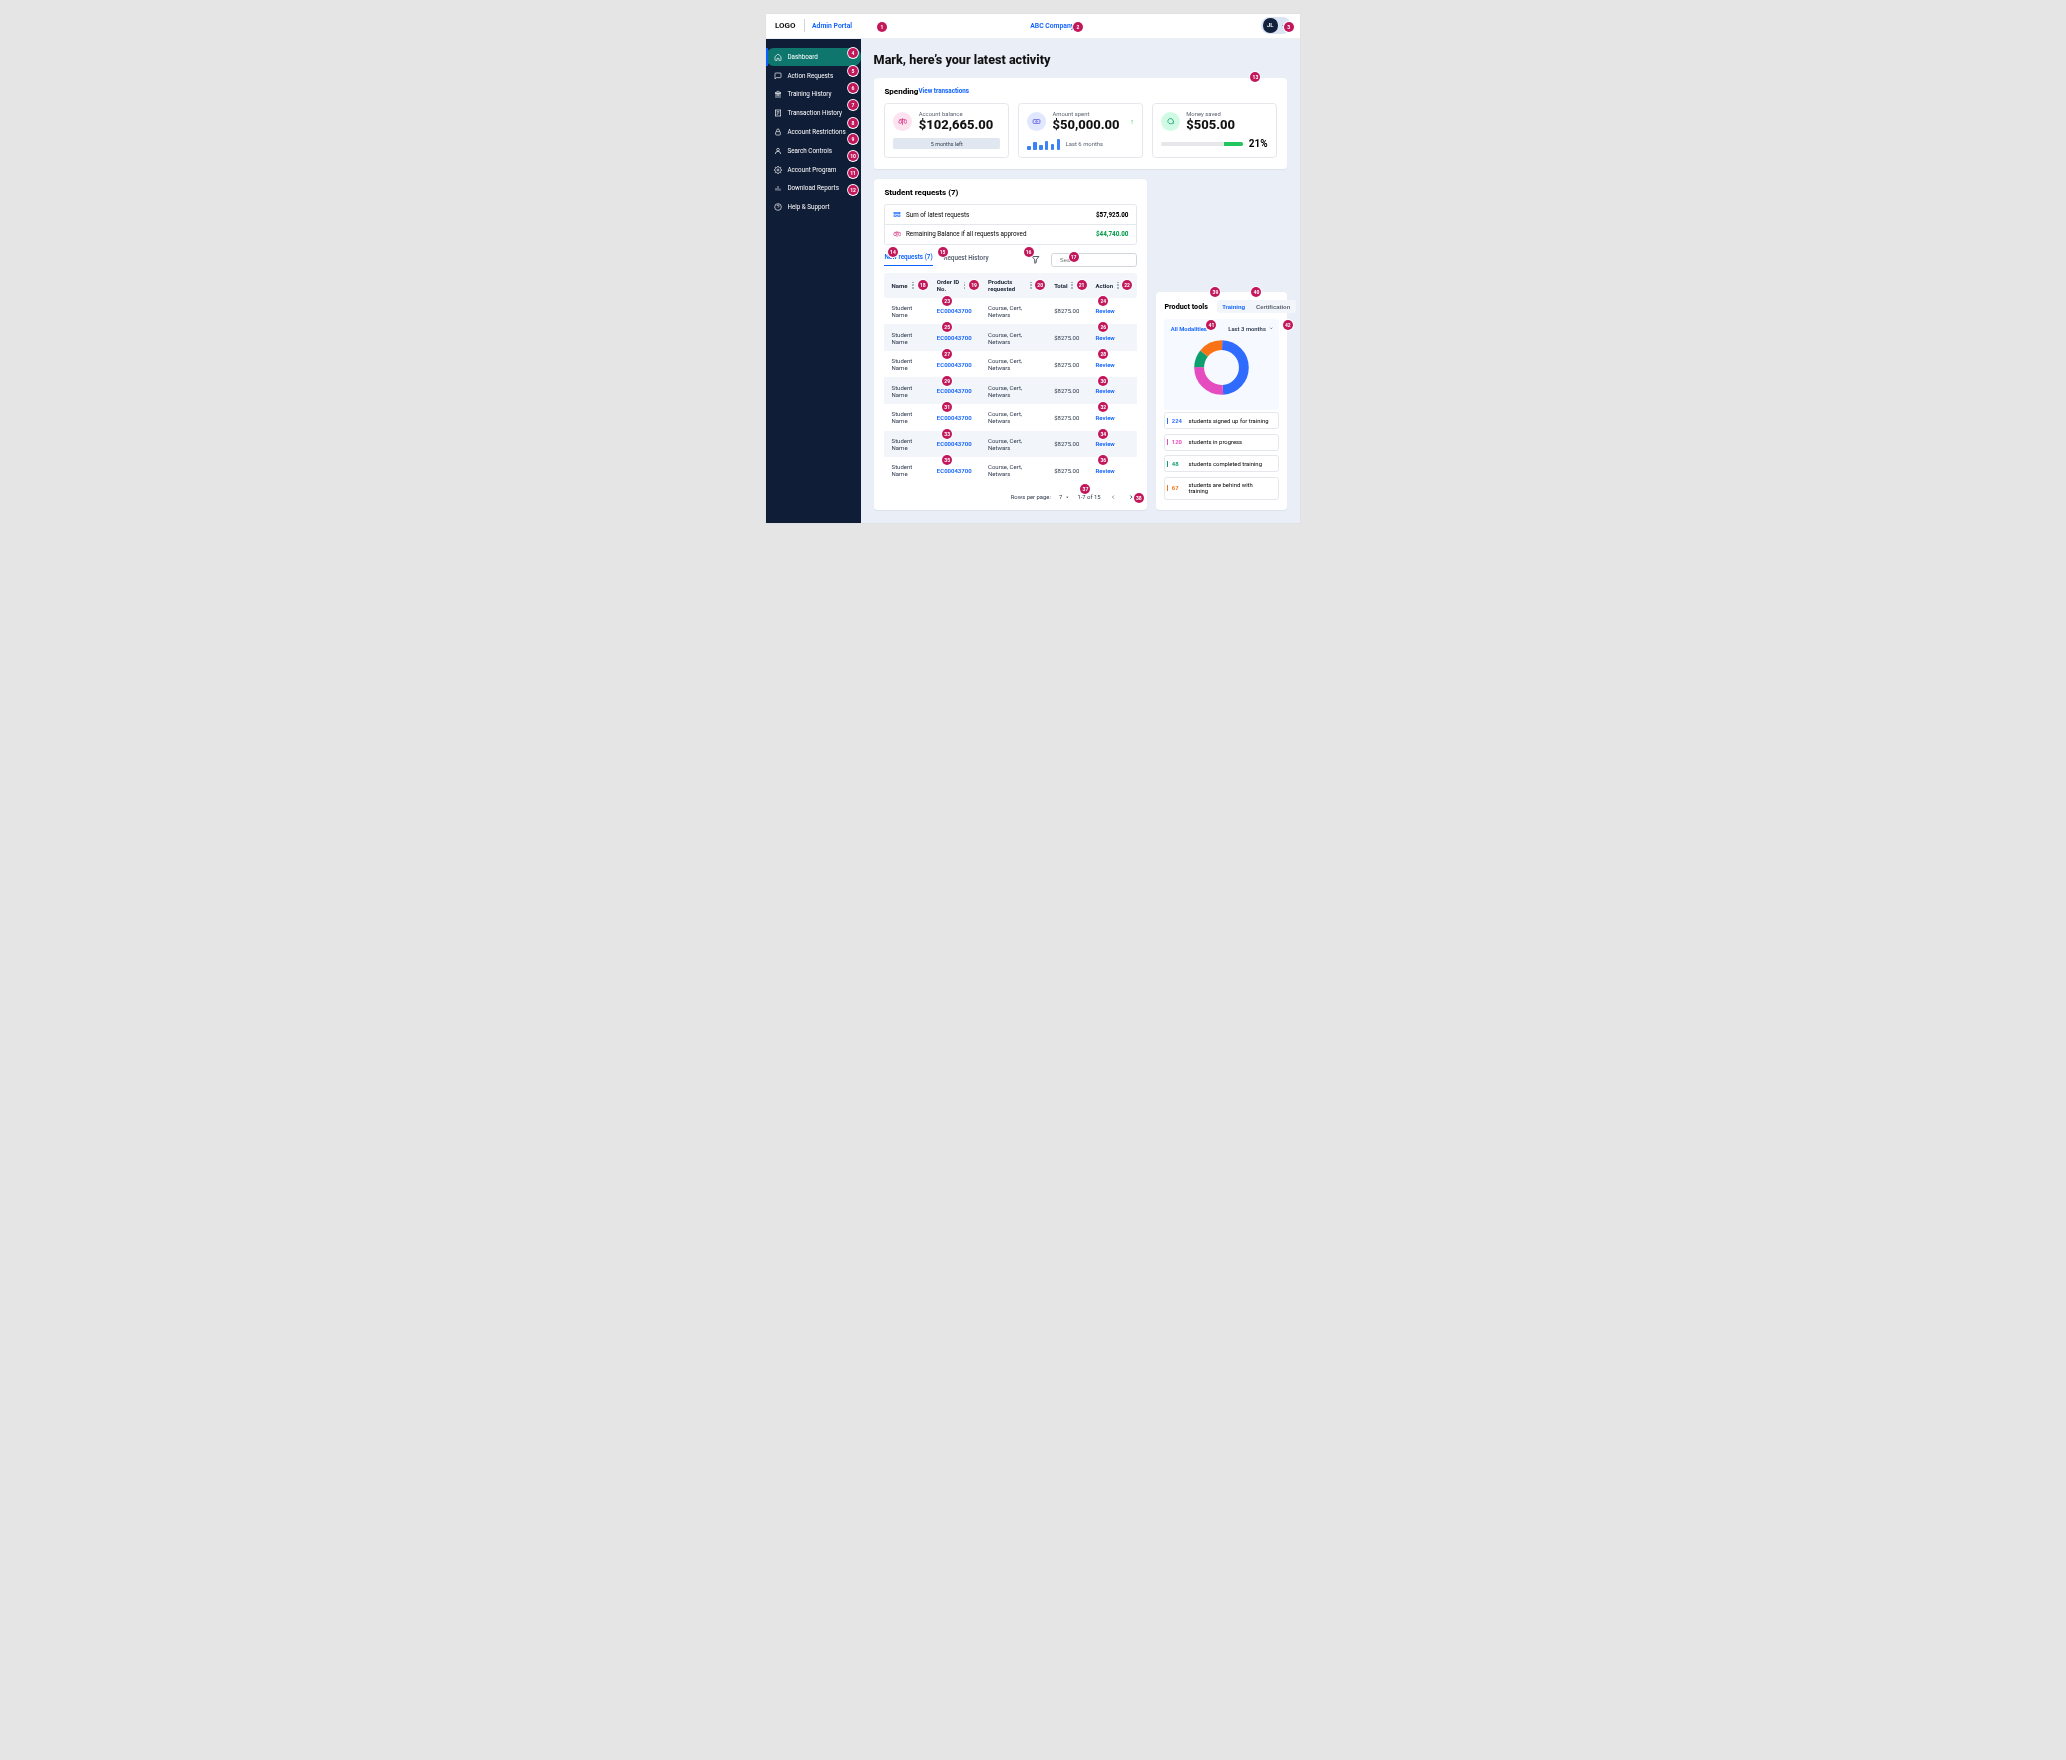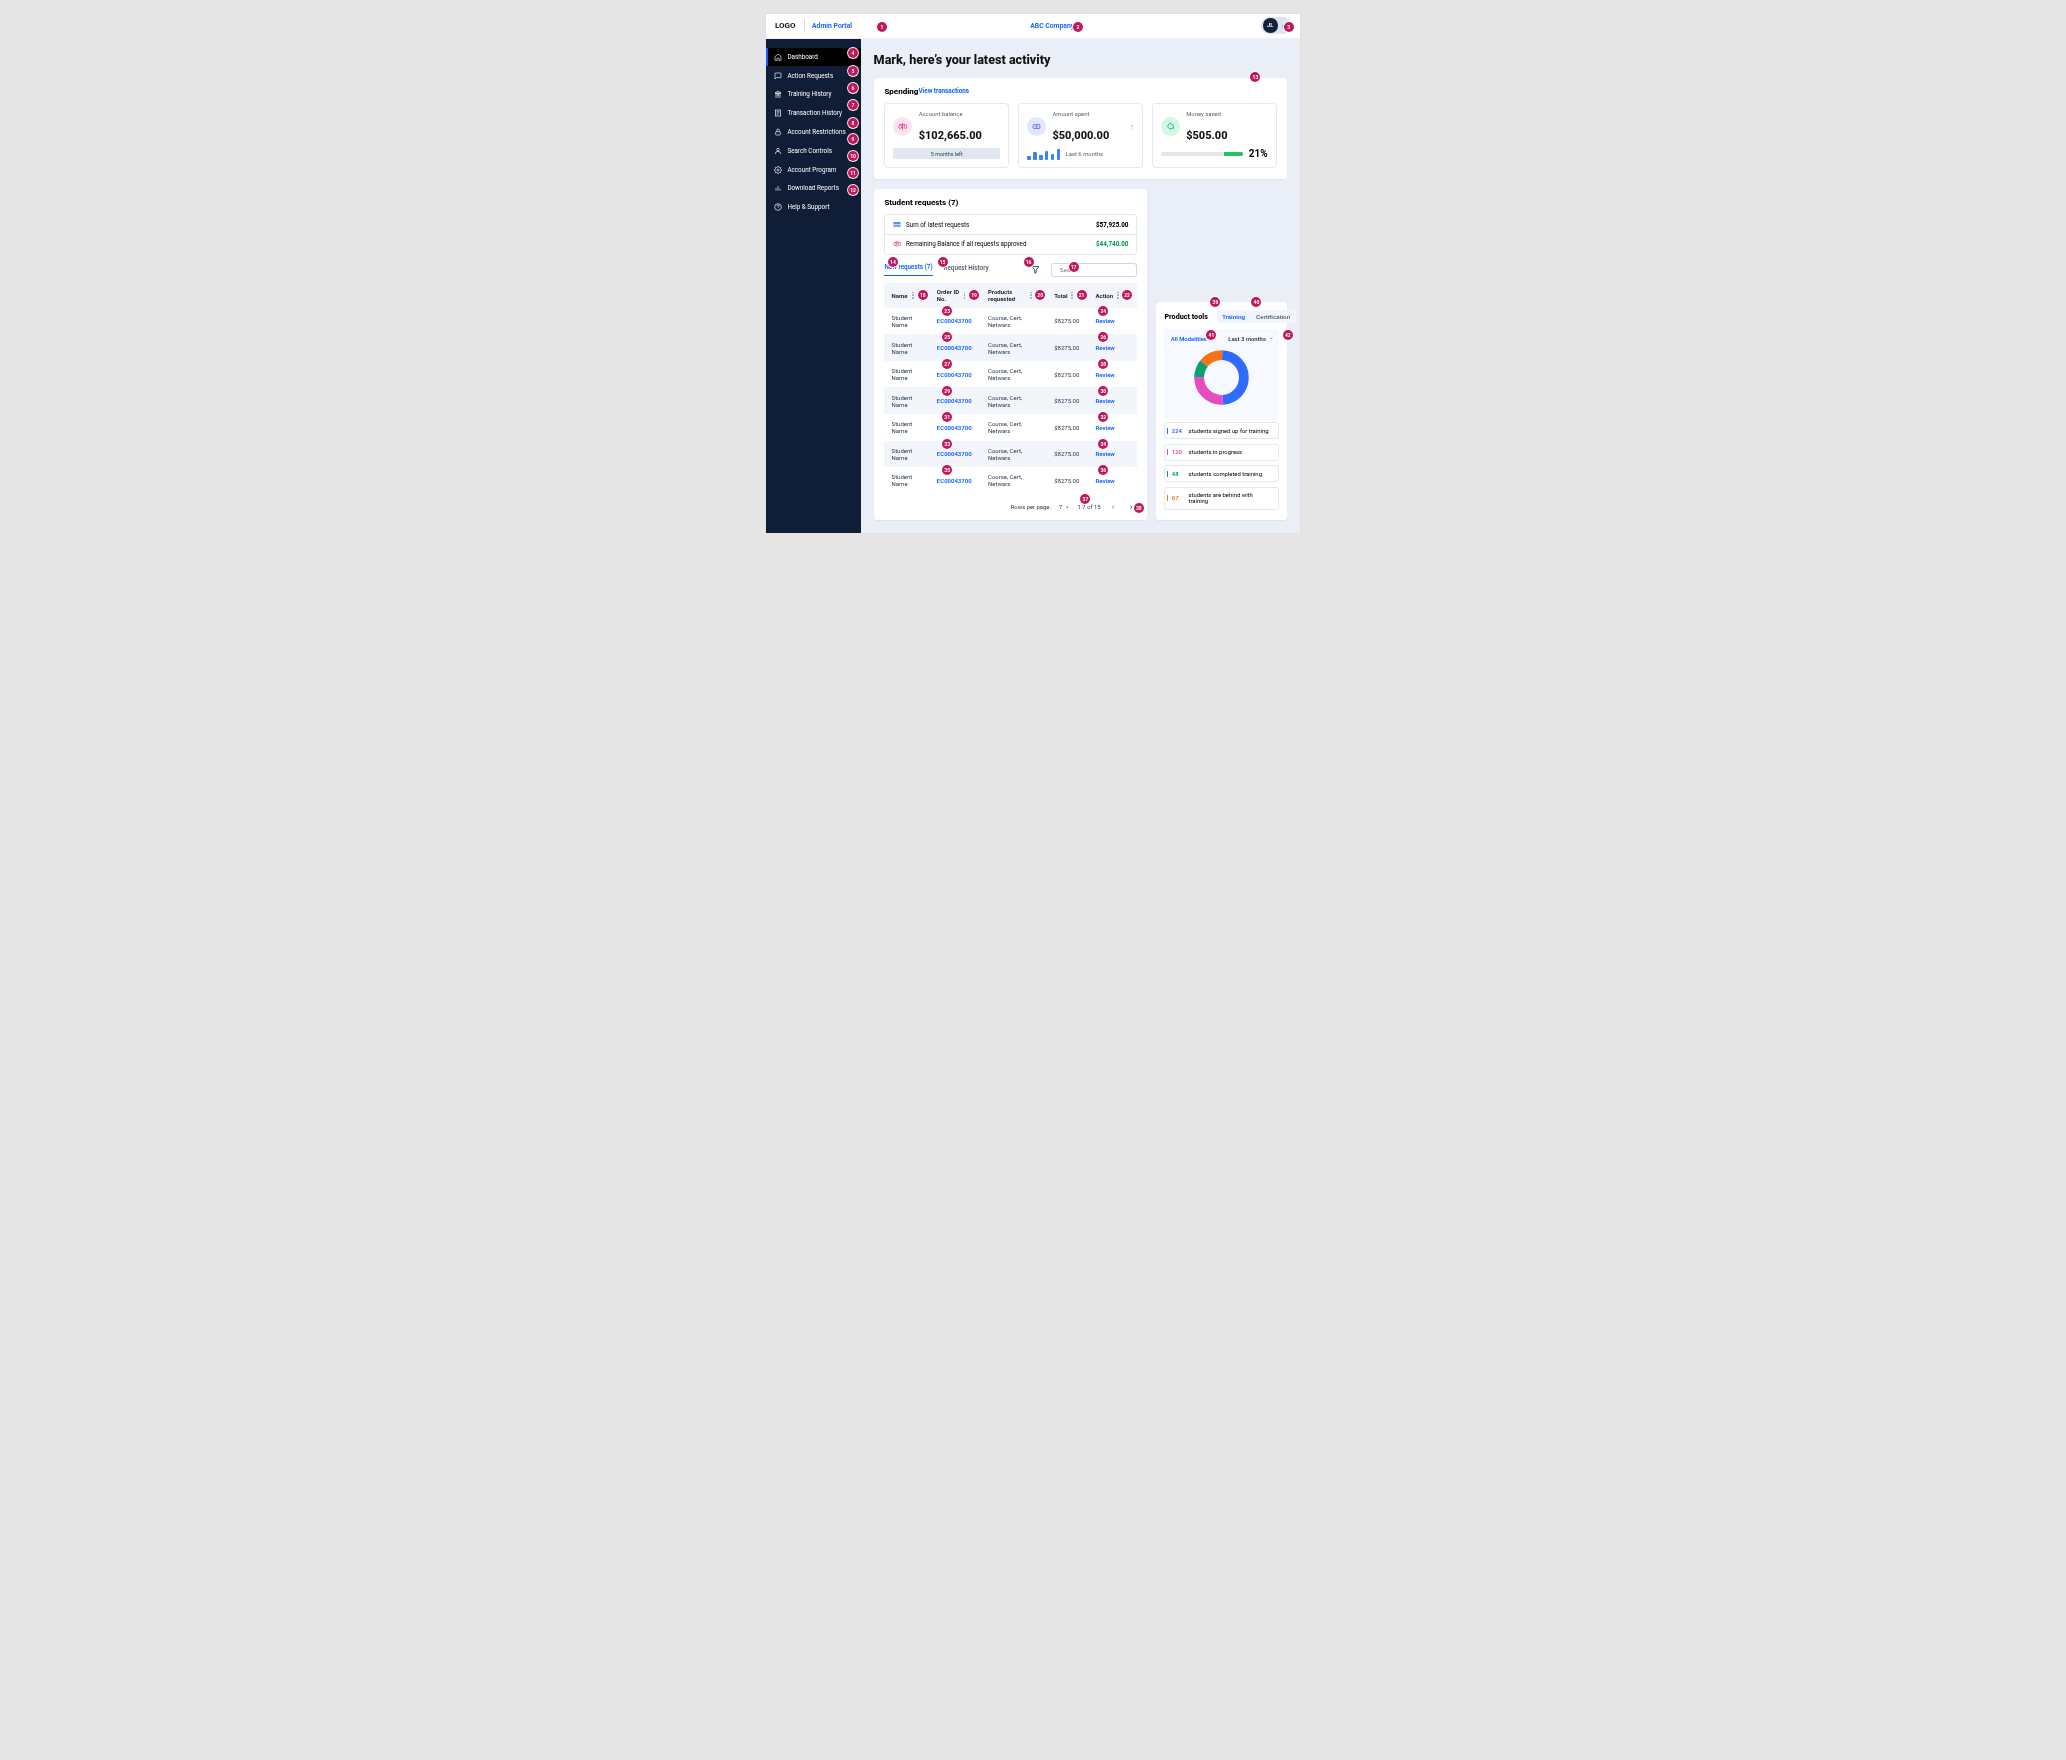--- a/index.html
+++ b/index.html
@@ -12,40 +12,40 @@
   .admin-link { color:#0b5fff; font-weight:600; font-size:6.8px;}
   .topcenter { flex:1; display:flex; justify-content:center;}
   .company-select { color:#0b5fff; font-weight:600; font-size:6.8px; display:flex; align-items:center; gap:3.6px; cursor:pointer;}
   .avatar-pill { background:#dbe4f3; border-radius:450px; display:flex; align-items:center; padding:1.8px 4.5px 1.8px 1.8px; gap:3.6px;}
   .avatar { width:14.4px; height:14.4px; border-radius:50%; background:#12223d; color:#fff; display:flex; align-items:center; justify-content:center; font-size:5.9px; font-weight:600;}
   .chev { width:5.4px; height:5.4px; }
   
   .body { display:flex; background:#e9eef7; }
   .sidebar { width:95px; background:#101d36; min-height:410px; padding-top:9px;}
   .nav-item { display:flex; align-items:center; gap:5.4px; color:#fff; font-size:6.3px; padding:5.4px 8px; cursor:pointer; position:relative;}
-  .nav-item.active { background:#000000;}
+  .nav-item.active { background:#0f766e;border-radius:8px;}
   .nav-item.active::before{content:'';position:absolute;left:0;top:0;bottom:0;width:1.8px;background:#0b5fff;}
   .nav-icon { width:8px; height:8px; flex:0 0 8px;}
   .main { flex:1; padding:10.8px 12.6px 13.5px;}
   h1 { font-size:12.6px; font-weight:800; color:#111; margin:2.7px 0 10.8px;}
   .card { background:#fff; border-radius:3.6px; box-shadow:0 0.5px 0.9px rgba(16,24,40,.05);}
   
   .spending { padding:9px 10.8px 10.8px;}
   .spending-head { display:flex; justify-content:flex-start; align-items:center; margin-bottom:7.2px;}
   .spending-head h2 { font-size:8px; font-weight:800;}
   .link { color:#0b5fff; font-weight:700; font-size:6.3px; cursor:pointer;}
   .tiles { display:flex; gap:9px;}
   .tile { flex:1; border:0.5px solid #e4e7ec; border-radius:3.6px; padding:7.2px 8px; min-height:50px; display:flex; flex-direction:column; gap:6.3px;}
   .tile-top { display:flex; align-items:center; gap:6.3px;}
   .ticon { width:19px; height:19px; border-radius:50%; display:flex; align-items:center; justify-content:center;}
   .ticon.pink{background:#fde2f0;}
   .ticon.blue{background:#e0e7ff;}
   .ticon.green{background:#d1fae5;}
   .tlabel { font-size:5.9px; color:#5b6472;}
-  .tvalue { font-size:11px; font-weight:800; color:#111;margin-top:12px;}
+  .tvalue { font-size:13px; font-weight:800; color:#111;}
   .tile-footer{display:flex;align-items:center;gap:5.4px;}
   .progress-bar { height:10.8px; background:#e0e7f1; border-radius:1.8px; display:flex; align-items:center; justify-content:center; font-size:5.4px; color:#2f3b4d; text-align:center;}
   .minibars { display:flex; align-items:flex-end; gap:2.3px; height:11.7px;}
   .mb { width:3.6px; background:#3b82f6; border-radius:0.9px;}
   .savings-bar { flex:1; height:3.6px; background:#e5e7eb; border-radius:1.8px; position:relative; overflow:hidden;}
   .savings-bar .fill{position:absolute;right:0;top:0;bottom:0;width:24%;background:#22c55e;}
   .pct{font-size:10px;font-weight:700;}
   .uparrow{color:#22c55e;}
   
   .row2 { display:flex; gap:9px; margin-top:10px; align-items:flex-end;}

